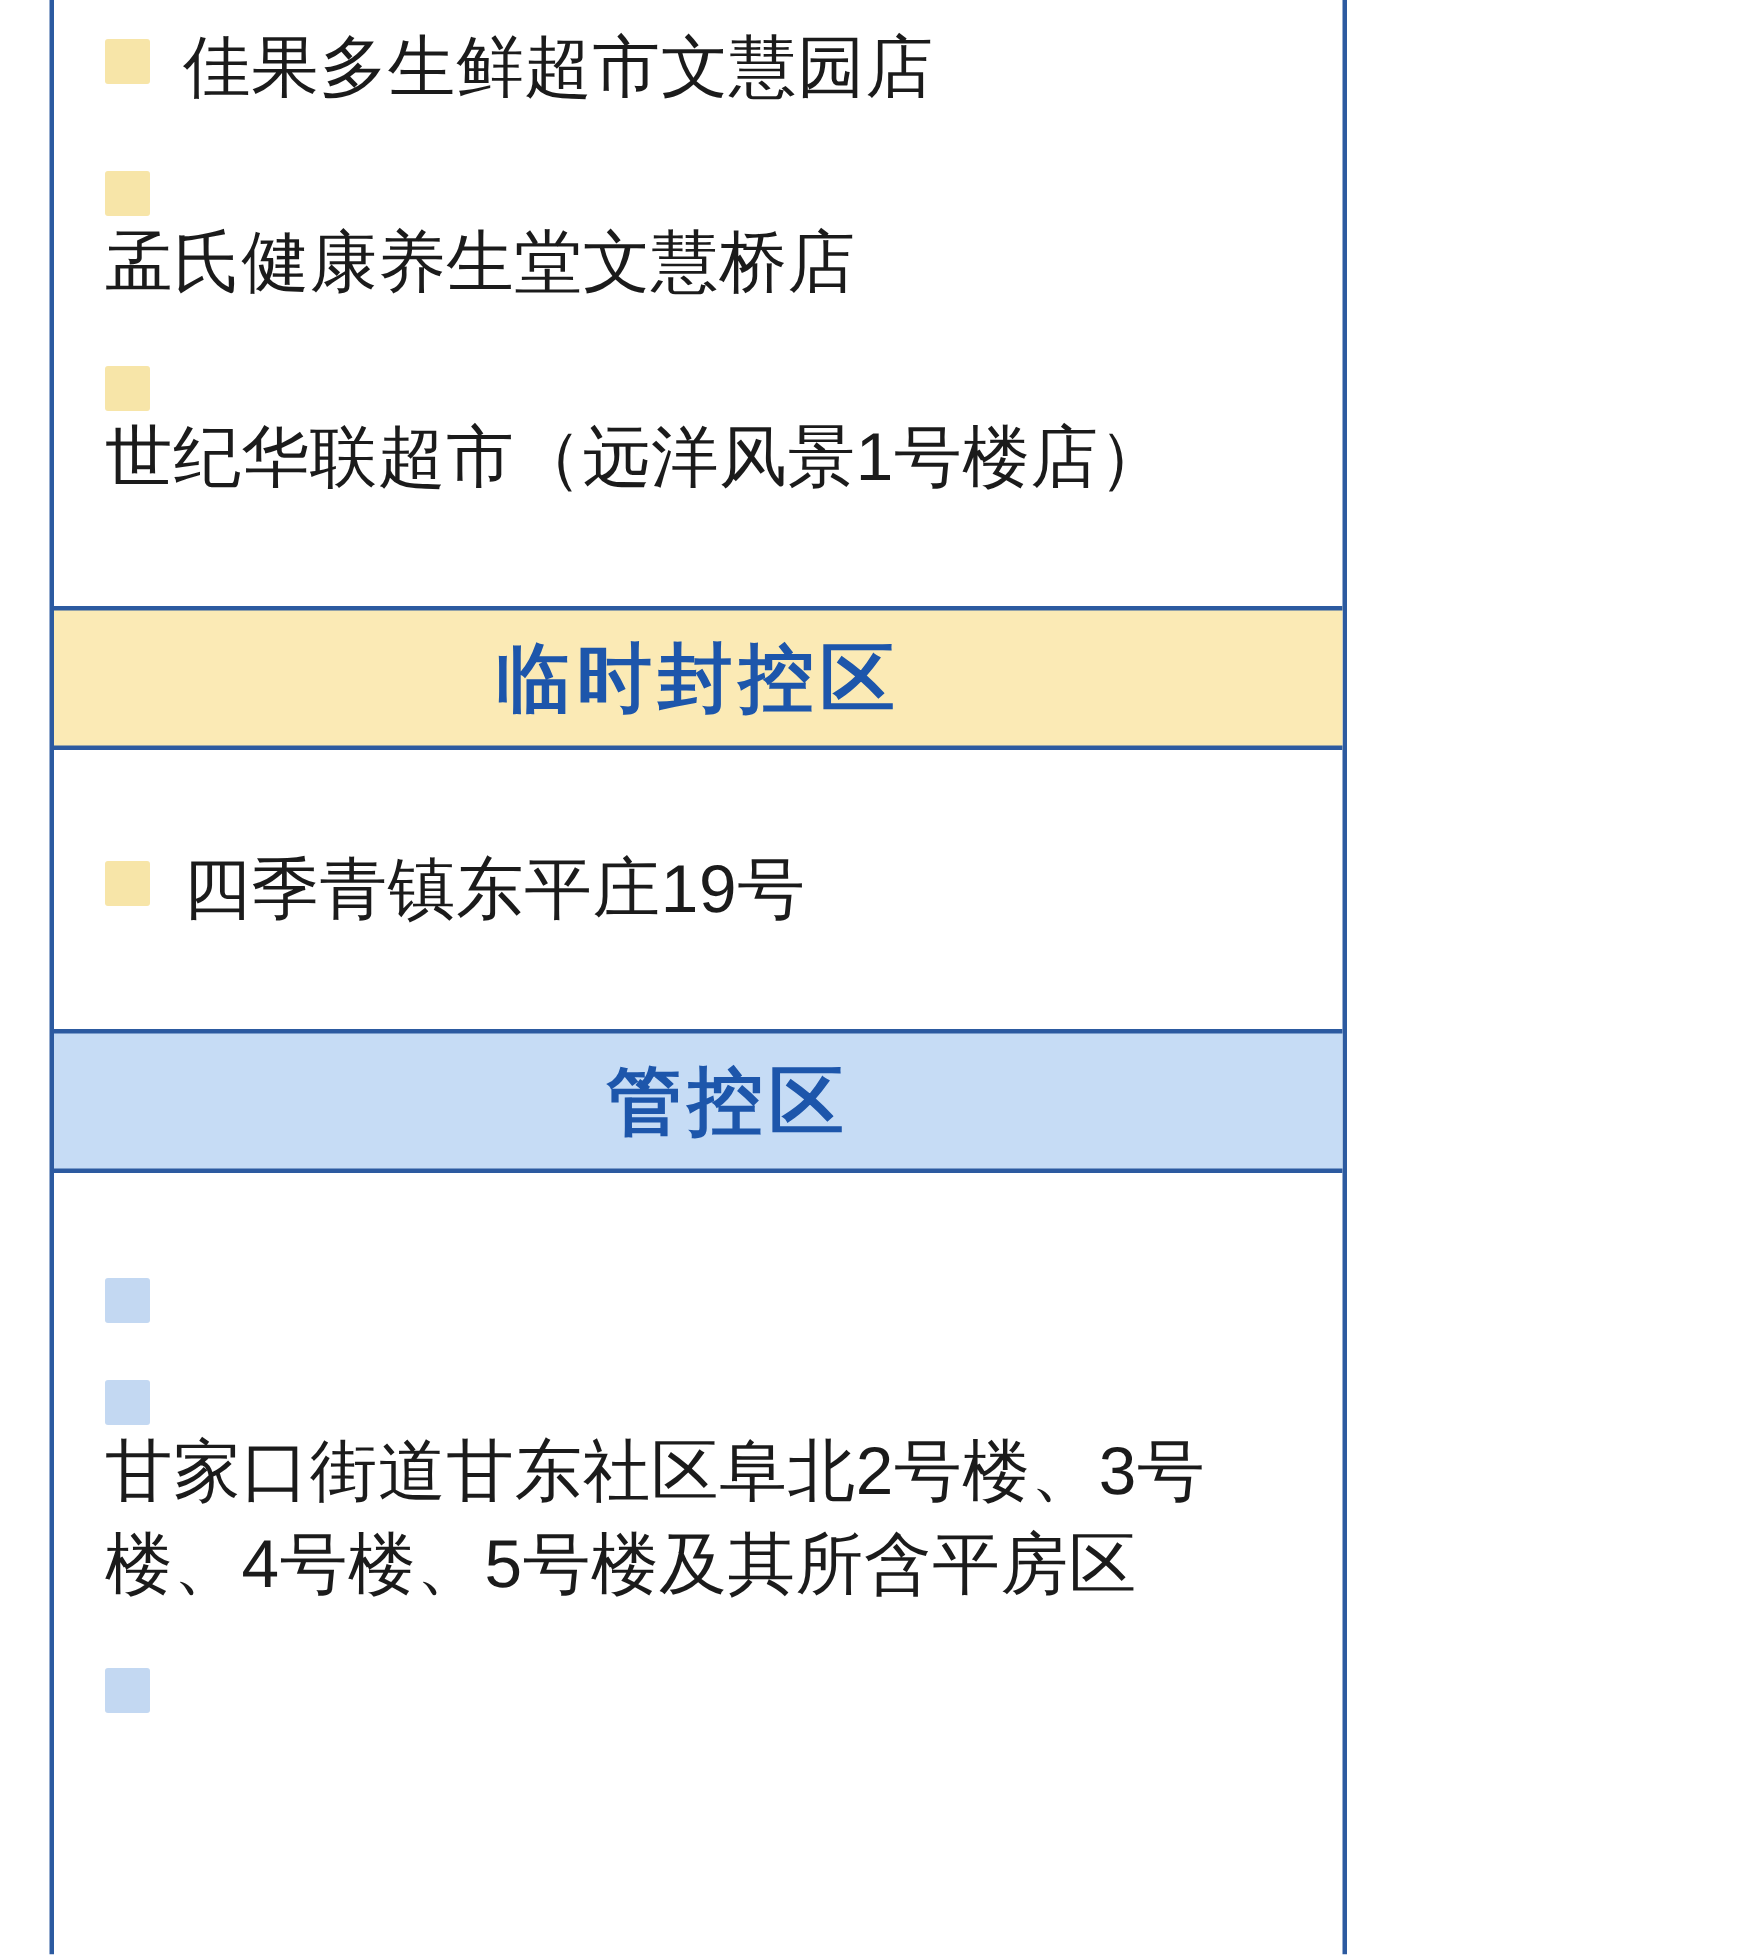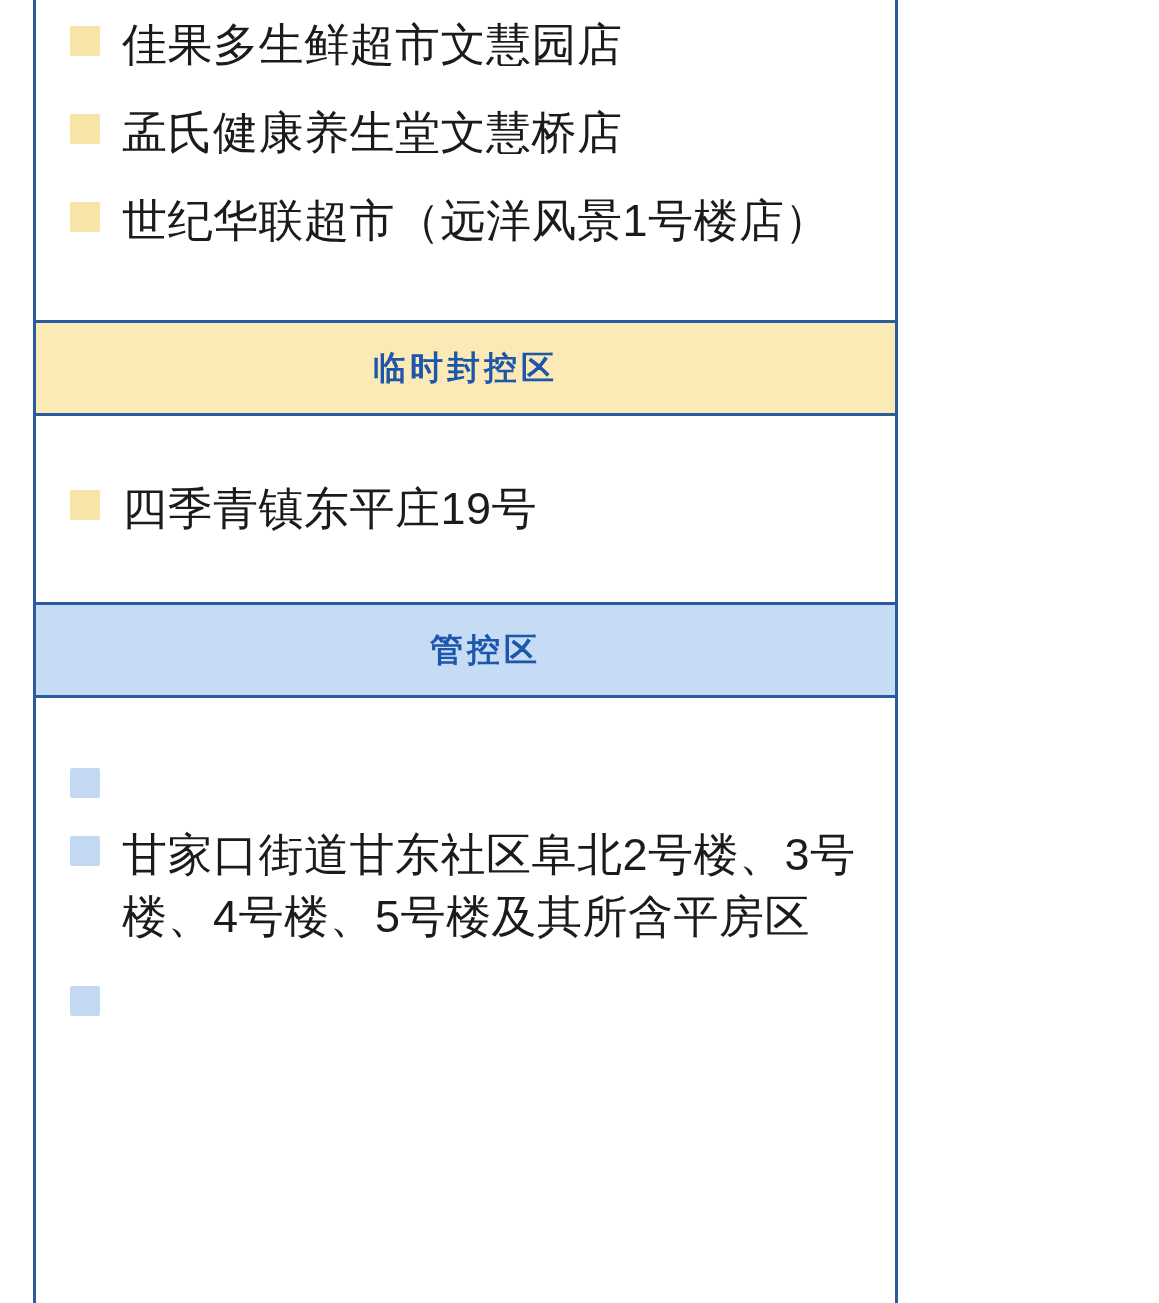--- a/index.html
+++ b/index.html
@@ -41,20 +41,21 @@
 
   .item {
     display: flex;
     align-items: flex-start;
     padding: 0 34px 0 34px;
     margin: 0;
   }
 
   .item + .item {
     margin-top: 26px;
+    flex-direction: column;
   }
 
   .bullet {
     flex: 0 0 auto;
     width: 30px;
     height: 30px;
     margin-top: 12px;
     margin-right: 22px;
     border-radius: 2px;
   }
@@ -76,21 +77,21 @@
     align-items: center;
     justify-content: center;
     border-top: 3px solid #2c5aa0;
     border-bottom: 3px solid #2c5aa0;
     box-sizing: border-box;
   }
   .band.yellow { background: #fbeab5; }
   .band.blue   { background: #c6dcf5; padding-left: 40px; }
 
   .band-title {
-    font-size: 33px;
+    font-size: 50px;
     font-weight: bold;
     color: #1d56ab;
     letter-spacing: 4px;
   }
 
   
   .group-top-pad { height: 14px; }
   .gap-after-list { height: 44px; }
   .gap-before-list { height: 54px; }
 </style>

